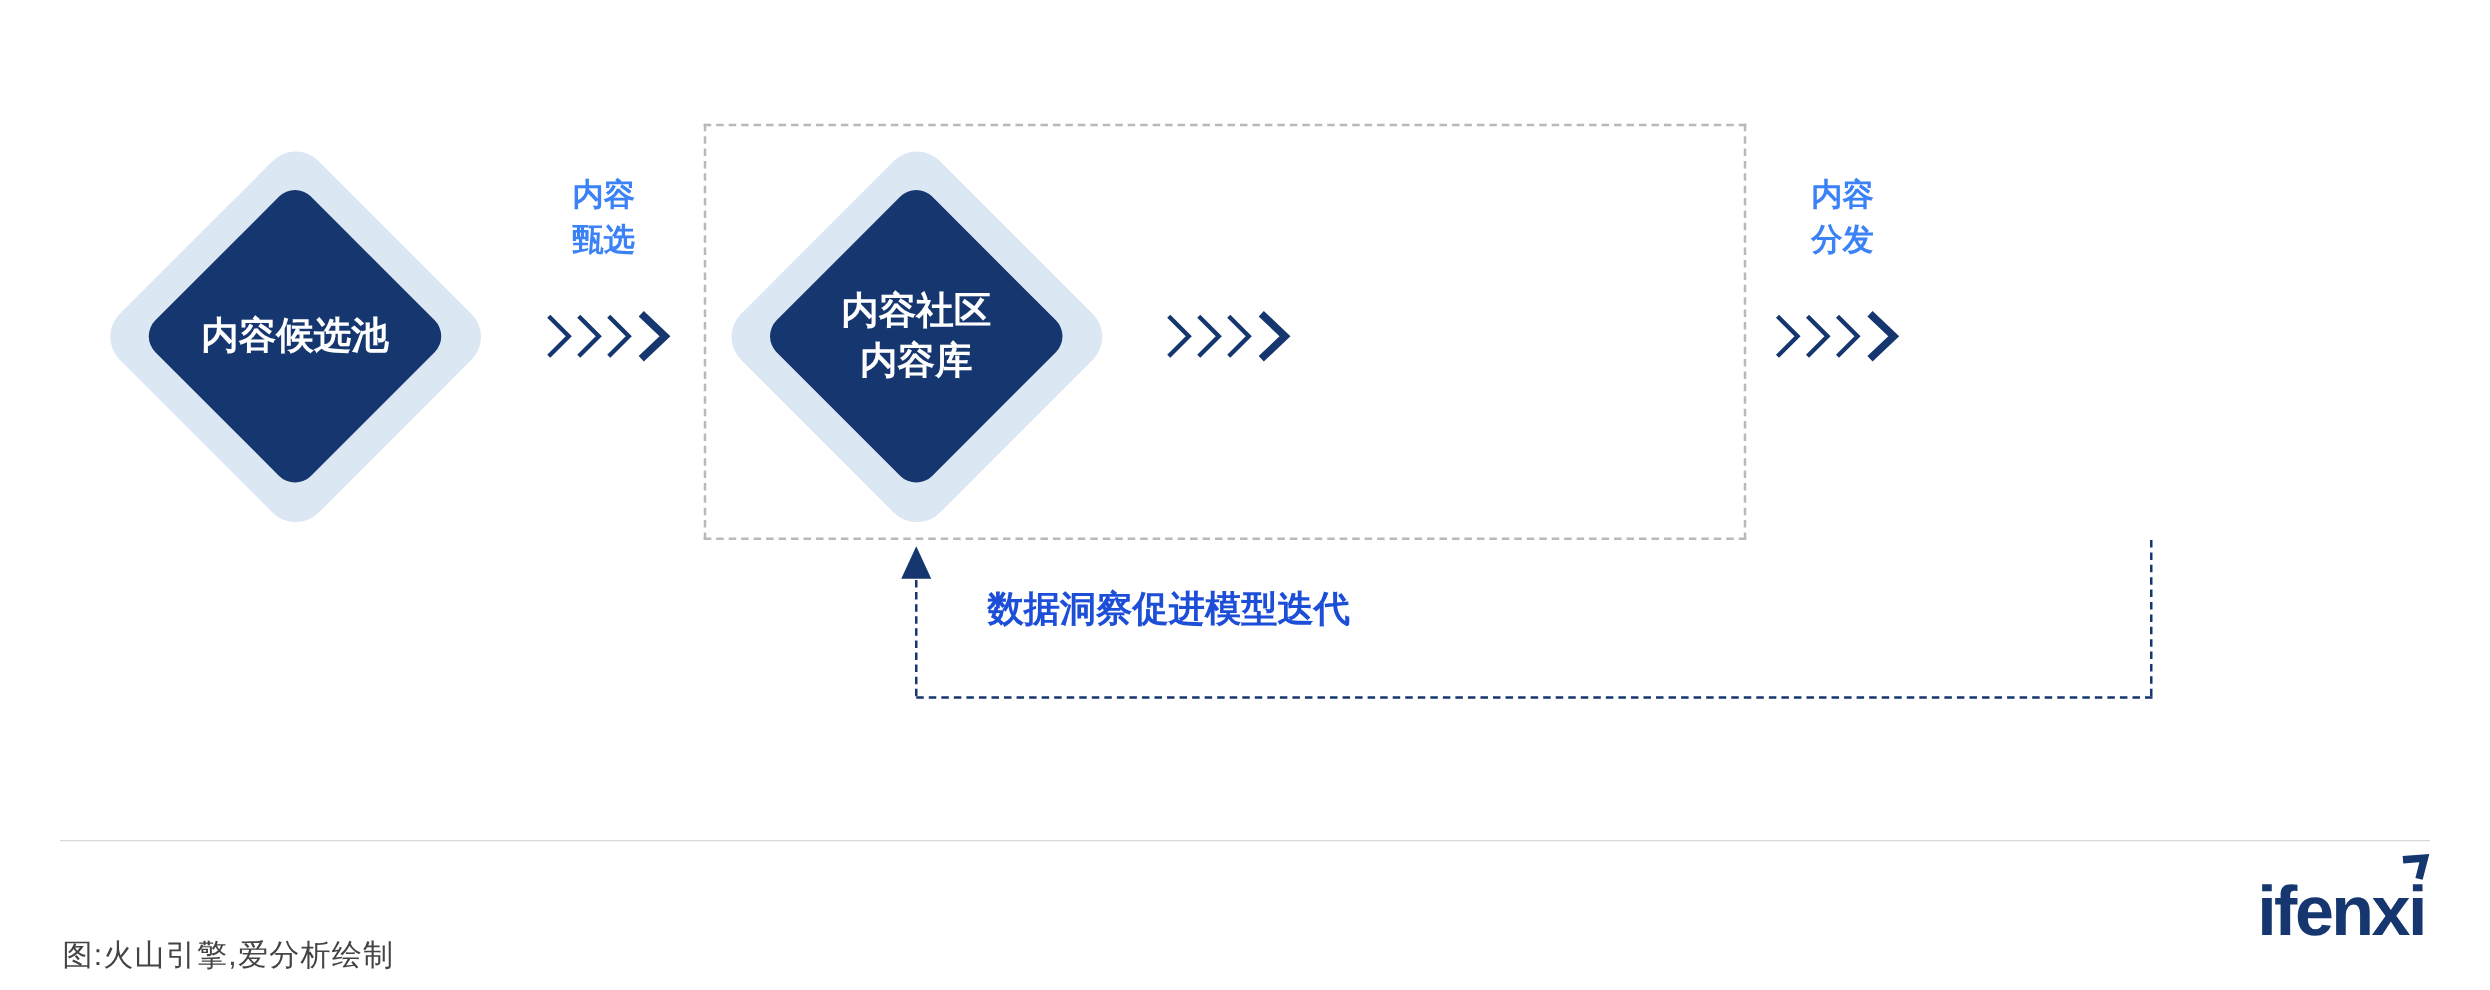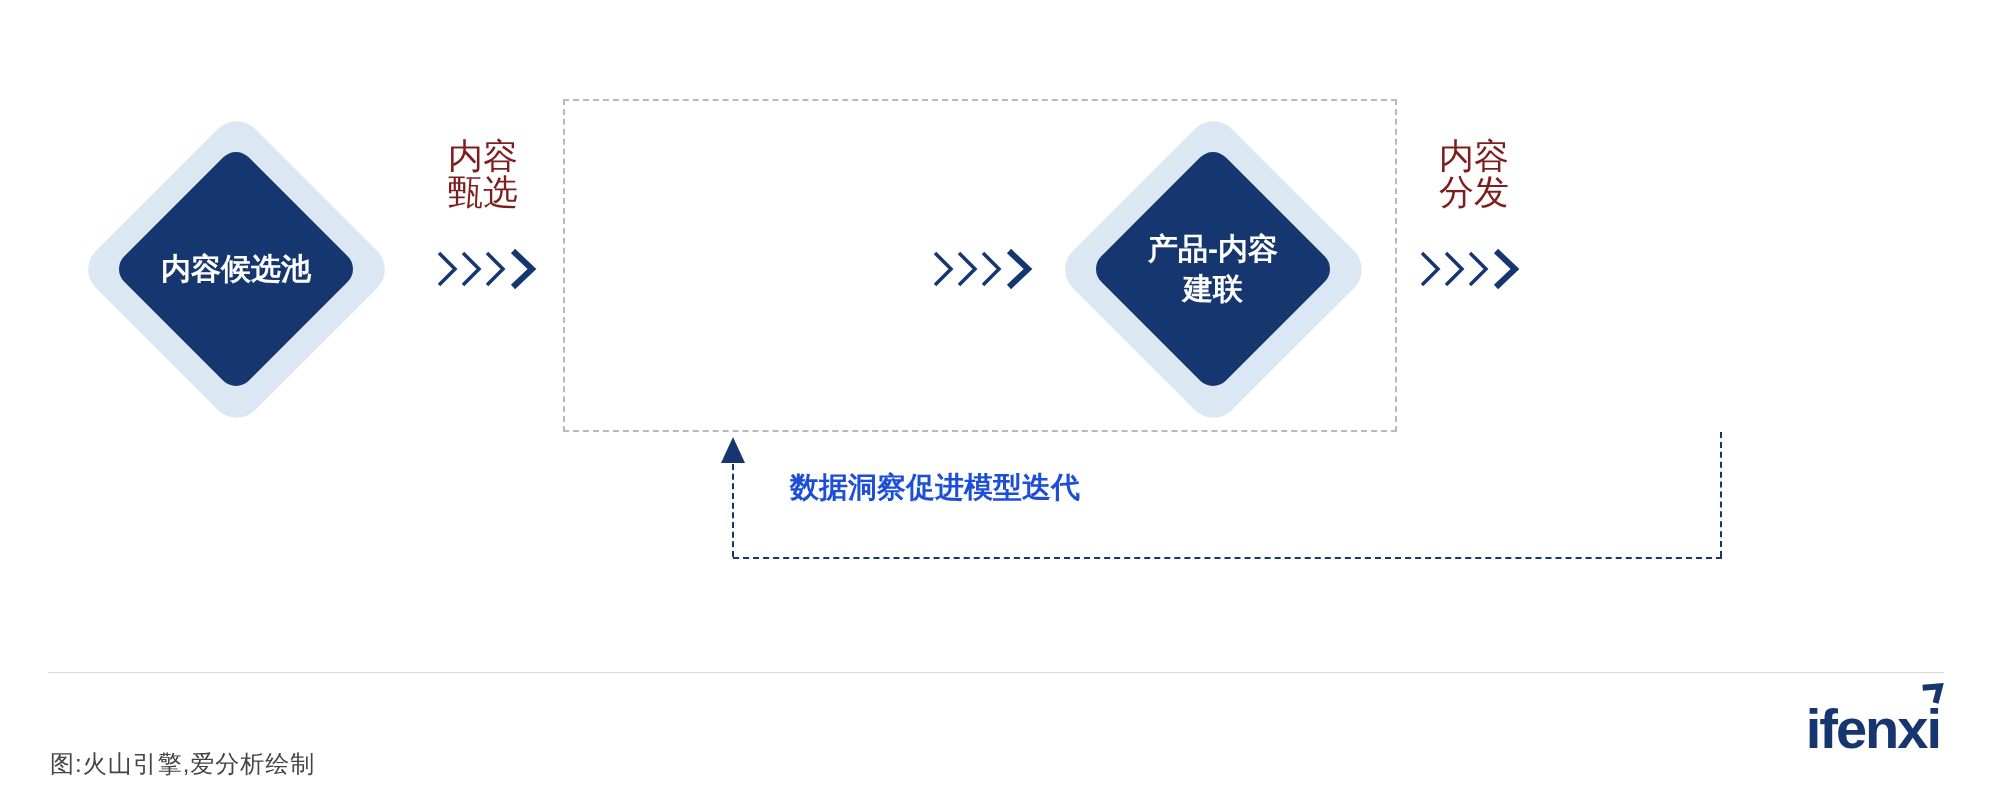--- a/index.html
+++ b/index.html
@@ -79,23 +79,23 @@
     height: 44px;
   }
   .chevrons svg { display: block; }
 
   
   .stage-label {
     position: absolute;
     top: 138px;
     width: 160px;
     text-align: center;
-    color: #7f1d1d;
-    font-size: 35px;
-    font-weight: 400;
+    color: #3b82f6;
+    font-size: 25px;
+    font-weight: 700;
     line-height: 36px;
   }
 
   
   .fb-line { position: absolute; }
   .fb-vert-right {
     left: 1720px;
     top: 432px;
     height: 125px;
     border-left: 2px dashed #15366e;
@@ -193,38 +193,38 @@
 
   <div class="chevrons" style="left:435px">
     <svg width="108" height="44" viewBox="0 0 108 44" fill="none" stroke="#15366e">
       <polyline points="4,6 20,22 4,38" stroke-width="3.5"></polyline>
       <polyline points="28,6 44,22 28,38" stroke-width="3.5"></polyline>
       <polyline points="52,6 68,22 52,38" stroke-width="3.5"></polyline>
       <polyline points="78,4 97,22 78,40" stroke-width="6"></polyline>
     </svg>
   </div>
 
+  <div class="node" style="left:568px">
+    <div class="halo"></div>
+    <div class="core"></div>
+    <div class="node-label">
+      <span class="node-line">内容社区</span>
+      <span class="node-line">内容库</span>
+    </div>
+  </div>
 
   <div class="chevrons" style="left:931px">
     <svg width="108" height="44" viewBox="0 0 108 44" fill="none" stroke="#15366e">
       <polyline points="4,6 20,22 4,38" stroke-width="3.5"></polyline>
       <polyline points="28,6 44,22 28,38" stroke-width="3.5"></polyline>
       <polyline points="52,6 68,22 52,38" stroke-width="3.5"></polyline>
       <polyline points="78,4 97,22 78,40" stroke-width="6"></polyline>
     </svg>
   </div>
 
-  <div class="node" style="left:1048px">
-    <div class="halo"></div>
-    <div class="core"></div>
-    <div class="node-label">
-      <span class="node-line">产品-内容</span>
-      <span class="node-line">建联</span>
-    </div>
-  </div>
 
   <div class="stage-label" style="left:1394px">
     <div>内容</div>
     <div>分发</div>
   </div>
 
   <div class="chevrons" style="left:1418px">
     <svg width="108" height="44" viewBox="0 0 108 44" fill="none" stroke="#15366e">
       <polyline points="4,6 20,22 4,38" stroke-width="3.5"></polyline>
       <polyline points="28,6 44,22 28,38" stroke-width="3.5"></polyline>

